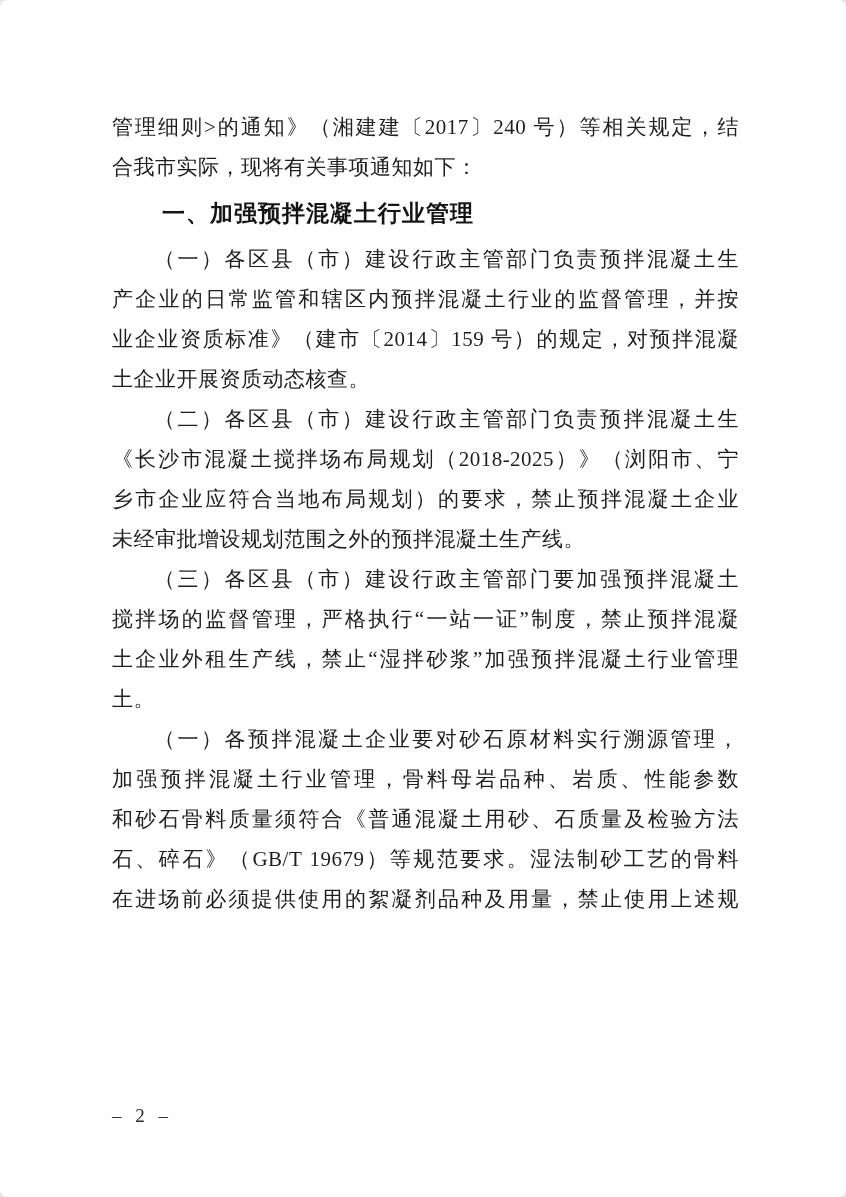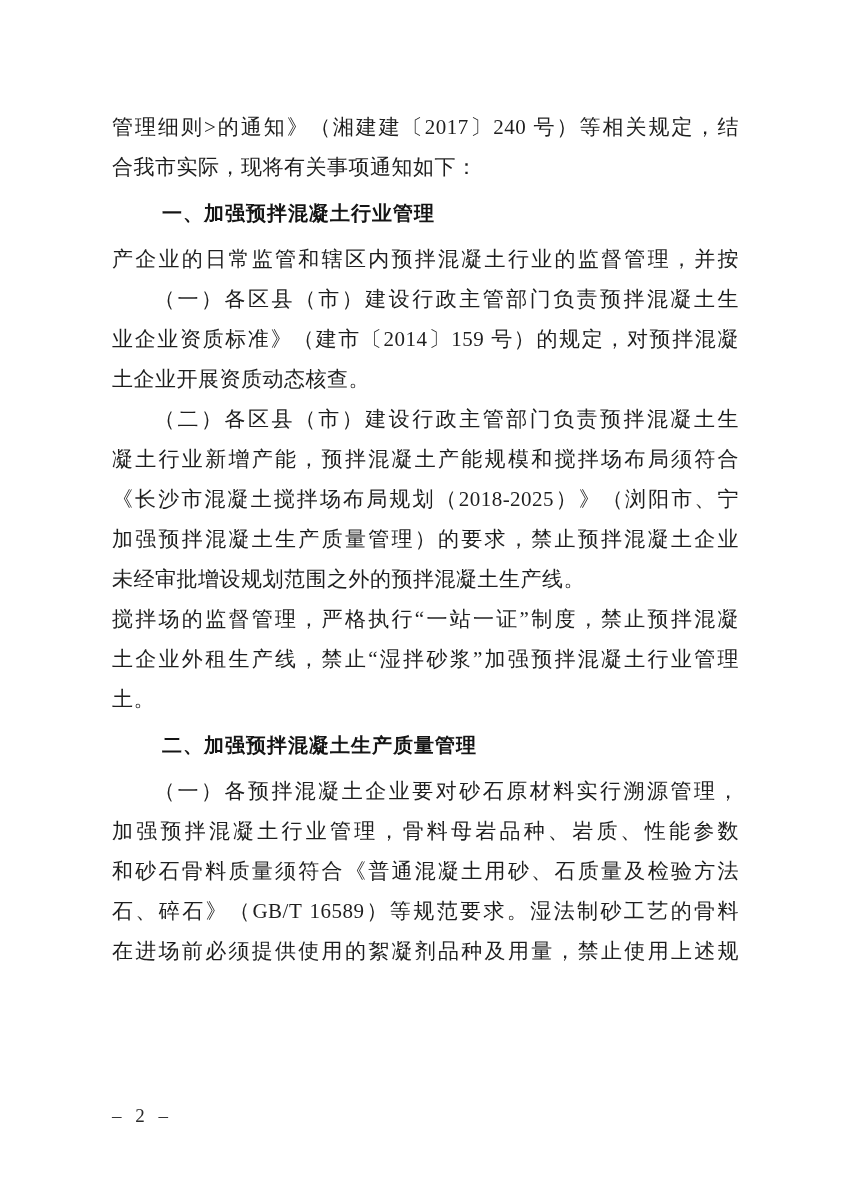--- a/index.html
+++ b/index.html
@@ -7,20 +7,21 @@
     padding: 0;
     background: #e8e8e8;
   }
   .page {
     position: relative;
     width: 846px;
     height: 1197px;
     background: #ffffff;
     overflow: hidden;
     font-family: "Liberation Serif", "DejaVu Serif", serif;
+    border-radius: 8px;
   }
   .content {
     position: absolute;
     left: 112px;
     top: 107px;
     width: 627px;
   }
   .line {
     font-size: 21px;
     line-height: 40px;
@@ -32,21 +33,21 @@
   .line.body-first {
     padding-left: 42px;
   }
   .line.body-end {
     text-align-last: left;
     font-family: Liberation Serif, serif;
   }
   .line.heading {
     font-family: "Liberation Sans", "DejaVu Sans", sans-serif;
     font-weight: bold;
-    font-size: 20px;
+    font-size: 23px;
     color: #141414;
     text-align-last: left;
     padding-left: 50px;
     margin: 6px 0;
     letter-spacing: 1px;
   }
   .footer {
     position: absolute;
     left: 112px;
     top: 1103px;
@@ -58,33 +59,32 @@
   }
 </style>
 </head>
 <body>
 
 <div class="page" style="background: rgb(255, 255, 255);">
   <div class="content">
       <div class="line body">管理细则&gt;的通知》（湘建建〔2017〕240 号）等相关规定，结</div>
       <div class="line body-end">合我市实际，现将有关事项通知如下：</div>
       <div class="line heading">一、加强预拌混凝土行业管理</div>
+      <div class="line body-first">（一）各区县（市）建设行政主管部门负责预拌混凝土生</div>
       <div class="line body">产企业的日常监管和辖区内预拌混凝土行业的监督管理，并按</div>
-      <div class="line body-first">（一）各区县（市）建设行政主管部门负责预拌混凝土生</div>
       <div class="line body">业企业资质标准》（建市〔2014〕159 号）的规定，对预拌混凝</div>
       <div class="line body-end">土企业开展资质动态核查。</div>
       <div class="line body-first">（二）各区县（市）建设行政主管部门负责预拌混凝土生</div>
-      <div class="line body">凝土行业新增产能，预拌混凝土产能规模和搅拌场布局须符合</div>
       <div class="line body">《长沙市混凝土搅拌场布局规划（2018-2025）》（浏阳市、宁</div>
-      <div class="line body">加强预拌混凝土生产质量管理）的要求，禁止预拌混凝土企业</div>
+      <div class="line body">乡市企业应符合当地布局规划）的要求，禁止预拌混凝土企业</div>
       <div class="line body-end">未经审批增设规划范围之外的预拌混凝土生产线。</div>
+      <div class="line body-first">（三）各区县（市）建设行政主管部门要加强预拌混凝土</div>
       <div class="line body">搅拌场的监督管理，严格执行“一站一证”制度，禁止预拌混凝</div>
       <div class="line body">土企业外租生产线，禁止“湿拌砂浆”加强预拌混凝土行业管理</div>
       <div class="line body-end">土。</div>
-      <div class="line heading">二、加强预拌混凝土生产质量管理</div>
       <div class="line body-first">（一）各预拌混凝土企业要对砂石原材料实行溯源管理，</div>
       <div class="line body">加强预拌混凝土行业管理，骨料母岩品种、岩质、性能参数</div>
       <div class="line body">和砂石骨料质量须符合《普通混凝土用砂、石质量及检验方法</div>
-      <div class="line body">石、碎石》（GB/T 16589）等规范要求。湿法制砂工艺的骨料</div>
+      <div class="line body">石、碎石》（GB/T 19679）等规范要求。湿法制砂工艺的骨料</div>
       <div class="line body">在进场前必须提供使用的絮凝剂品种及用量，禁止使用上述规</div>
     </div>
   <div class="footer">– 2 –</div>
 </div>
 
 </body></html>

